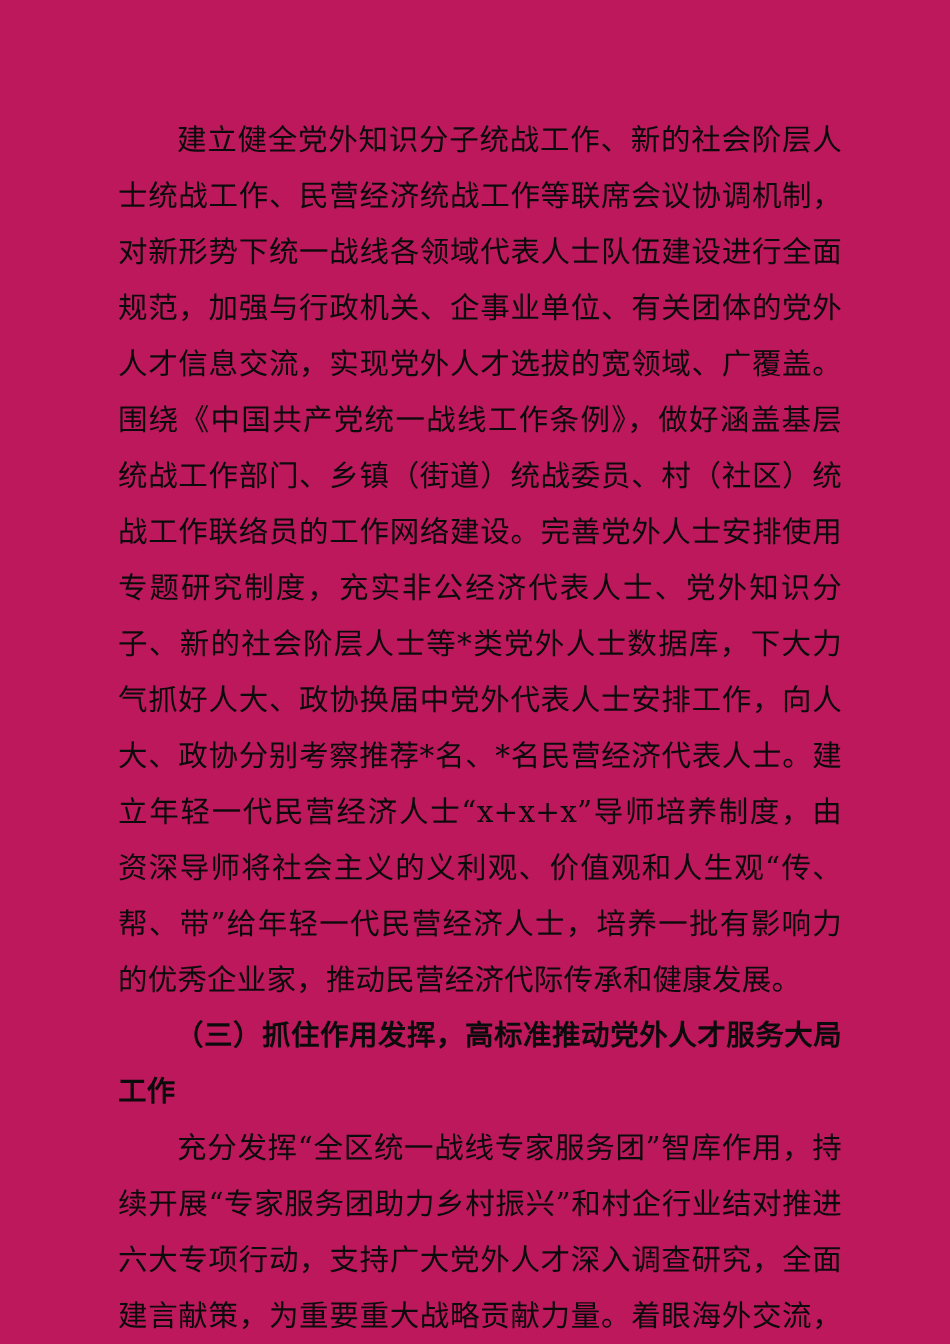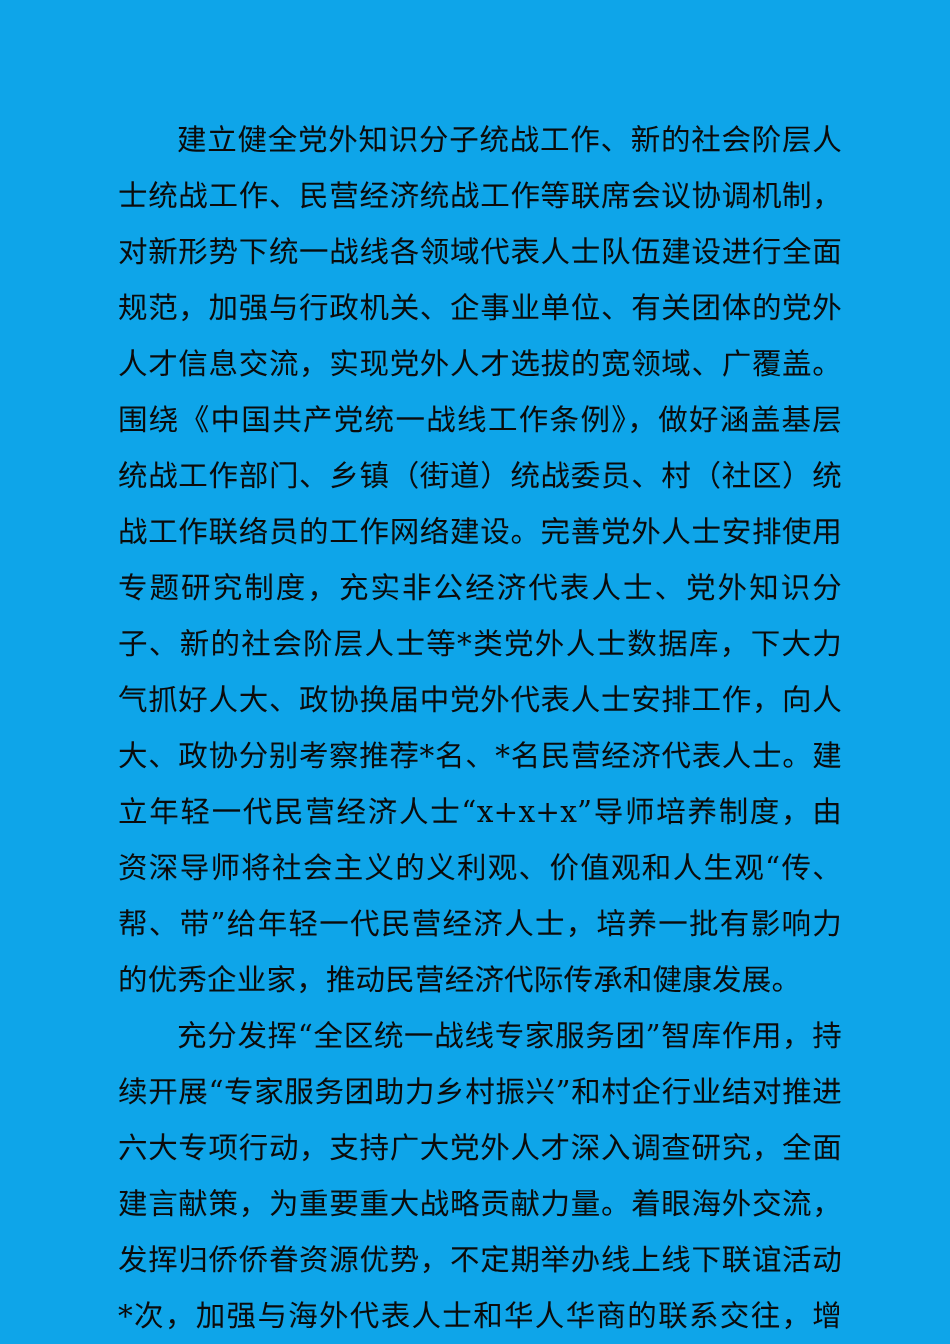--- a/index.html
+++ b/index.html
@@ -13,21 +13,21 @@
     font-family: "DejaVu Serif", "Liberation Serif", serif;
     color: #0b0b0b;
     overflow: hidden;
   }
   .page {
     position: relative;
     width: 950px;
     height: 1344px;
     box-sizing: border-box;
     padding: 112px 108px 40px 118px;
-    background: #0ea5e9;
+    background: #be185d;
   }
   .doc-body {
     font-size: 29.5px;
     line-height: 56px;
     text-align: justify;
     text-justify: inter-ideograph;
     letter-spacing: 0.2px;
   }
   p {
     margin: 0;
@@ -42,15 +42,16 @@
     font-size: 28.5px;
     letter-spacing: 0.3px;
   }
 </style>
 </head>
 <body>
 
 <div class="page">
   <div class="doc-body">
     <p class="para">建立健全党外知识分子统战工作、新的社会阶层人士统战工作、民营经济统战工作等联席会议协调机制，对新形势下统一战线各领域代表人士队伍建设进行全面规范，加强与行政机关、企事业单位、有关团体的党外人才信息交流，实现党外人才选拔的宽领域、广覆盖。围绕《中国共产党统一战线工作条例》，做好涵盖基层统战工作部门、乡镇（街道）统战委员、村（社区）统战工作联络员的工作网络建设。完善党外人士安排使用专题研究制度，充实非公经济代表人士、党外知识分子、新的社会阶层人士等*类党外人士数据库，下大力气抓好人大、政协换届中党外代表人士安排工作，向人大、政协分别考察推荐*名、*名民营经济代表人士。建立年轻一代民营经济人士“x+x+x”导师培养制度，由资深导师将社会主义的义利观、价值观和人生观“传、帮、带”给年轻一代民营经济人士，培养一批有影响力的优秀企业家，推动民营经济代际传承和健康发展。</p>
+    <p class="heading">（三）抓住作用发挥，高标准推动党外人才服务大局工作</p>
     <p class="para">充分发挥“全区统一战线专家服务团”智库作用，持续开展“专家服务团助力乡村振兴”和村企行业结对推进六大专项行动，支持广大党外人才深入调查研究，全面建言献策，为重要重大战略贡献力量。着眼海外交流，发挥归侨侨眷资源优势，不定期举办线上线下联谊活动*次，加强与海外代表人士和华人华商的联系交往，增强对海外人才的影响力和吸引力。搭建平台载体，深入开展“万企兴万村”活动，积极组织民营企业与高校、村（社区）开展交流合作*次，充分发挥民营经济代表人</p>
   </div>
 </div>
 
 </body></html>

